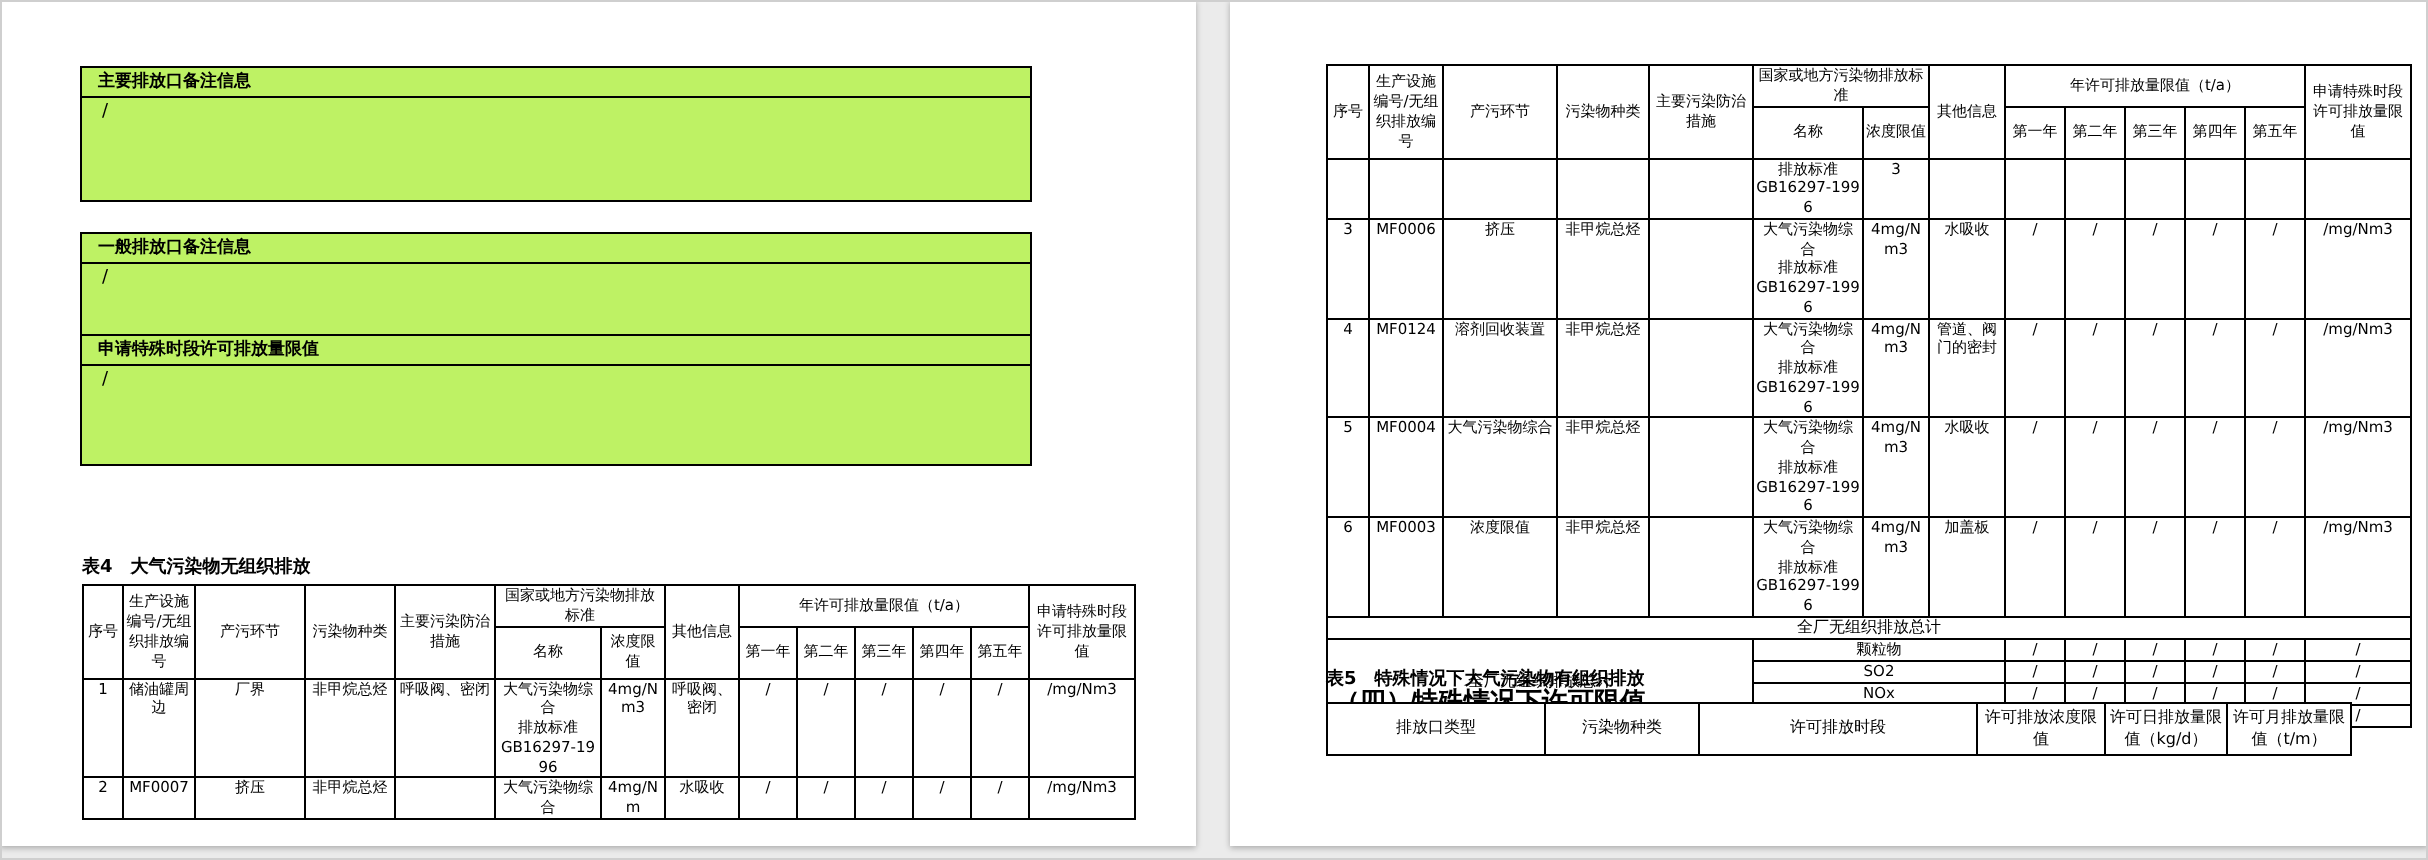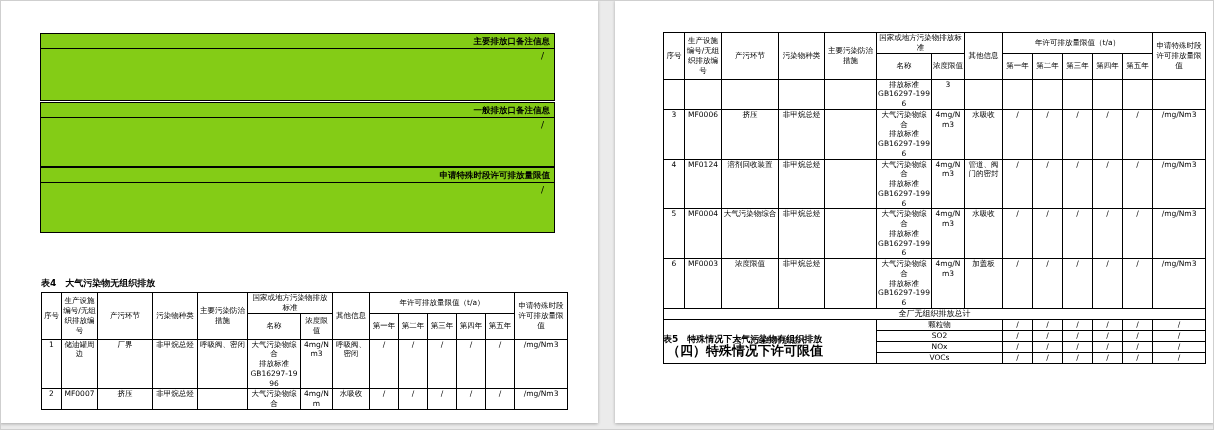--- a/index.html
+++ b/index.html
@@ -11,21 +11,21 @@
   }
   .frame { position:absolute; inset:0; border:1px solid #cfcfcf; pointer-events:none; z-index:9; }
   .page {
     position:absolute; top:0; height:423px; background:#fff;
     box-shadow:0 1px 3px rgba(0,0,0,.28);
   }
   .page-left  { left:0;   width:598px; }
   .page-right { left:615px; width:599px; }
 
   
-  .notebox { position:absolute; left:40px; width:515px; border:1px solid #000; background:#84cc16;text-align:right; }
+  .notebox { position:absolute; left:40px; width:476px; border:1px solid #000; background:#bef264; }
   .nb-label { border-bottom:1px solid #000; font-size:8.5px; line-height:12px; padding:1px 4px 1px 8px; font-weight:bold; }
   .nb-value { font-size:9px; line-height:13px; padding:1px 10px; }
 
   .h-section { position:absolute; font-size:13px; font-weight:bold; white-space:nowrap; }
   .t-caption { position:absolute; font-size:9px; font-weight:bold; }
 
   table { border-collapse:collapse; table-layout:fixed; position:absolute; background:#fff; }
   th,td {
     border:1px solid #000; font-size:7.5px; font-weight:normal;
     text-align:center; padding:0 1px; line-height:1.3;
@@ -52,21 +52,21 @@
 </head>
 <body>
 
 <div class="page page-left">
 
   <div class="notebox" style="top:33px;">
     <div class="nb-label">主要排放口备注信息</div>
     <div class="nb-value" style="height:51px;">/</div>
   </div>
 
-  <div class="notebox" style="top:102px;">
+  <div class="notebox" style="top:116px;">
     <div class="nb-label">一般排放口备注信息</div>
     <div class="nb-value" style="height:48px;">/</div>
   </div>
 
   <div class="notebox" style="top:167px;">
     <div class="nb-label">申请特殊时段许可排放量限值</div>
     <div class="nb-value" style="height:49px;">/</div>
   </div>
 
 
@@ -321,15 +321,35 @@
         <td>/</td>
         <td>/</td>
       </tr>
     </tbody>
   </table>
 
   <div class="h-section" style="left:52px; top:306px;margin-top:36px;">（四）特殊情况下许可限值</div>
 
   <div class="t-caption" style="left:48px; top:333px; width:512px;">表5　特殊情况下大气污染物有组织排放</div>
 
+  <table class="t5" style="left:48px; top:351px; width:512px;">
+    <colgroup>
+      <col style="width:109px">
+        <col style="width:77px">
+        <col style="width:139px">
+      <col style="width:64px">
+        <col style="width:61px">
+        <col style="width:62px">
+    </colgroup>
+    <thead>
+      <tr>
+        <th>排放口类型</th>
+        <th>污染物种类</th>
+        <th>许可排放时段</th>
+        <th>许可排放浓度限值</th>
+        <th>许可日排放量限值（kg/d）</th>
+        <th>许可月排放量限值（t/m）</th>
+      </tr>
+    </thead>
+  </table>
 </div>
 
 <div class="frame"></div>
 
 </body></html>

